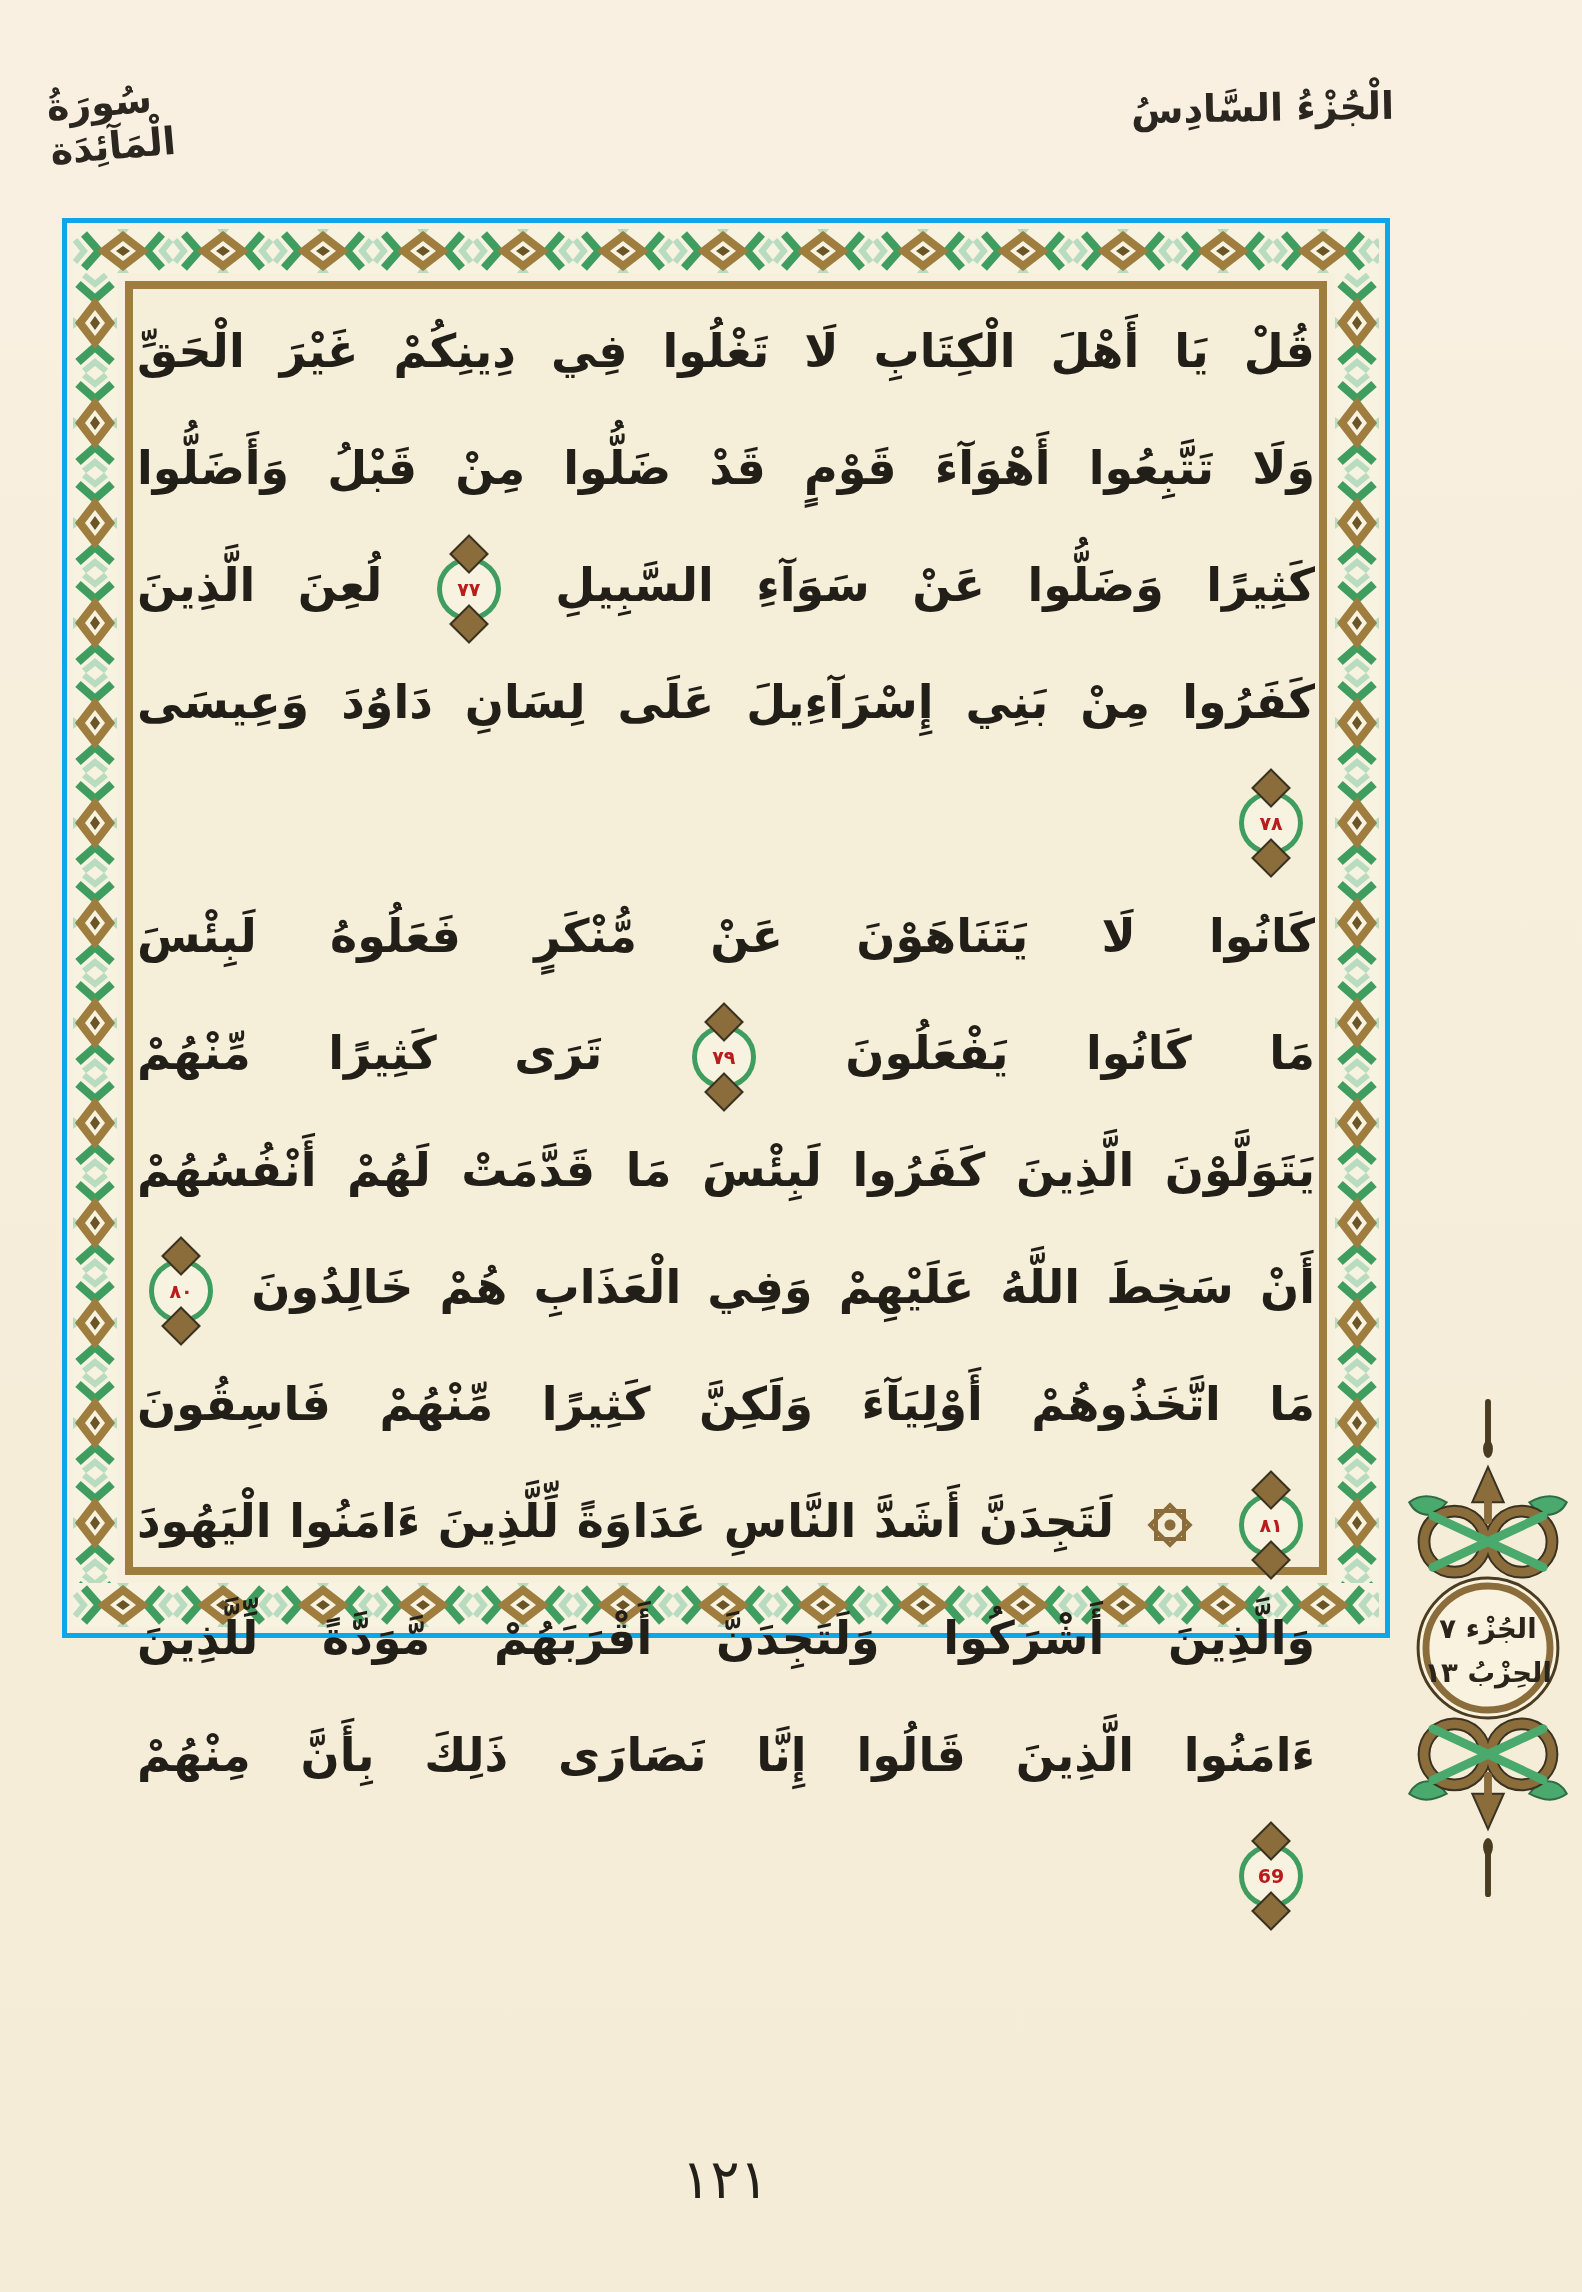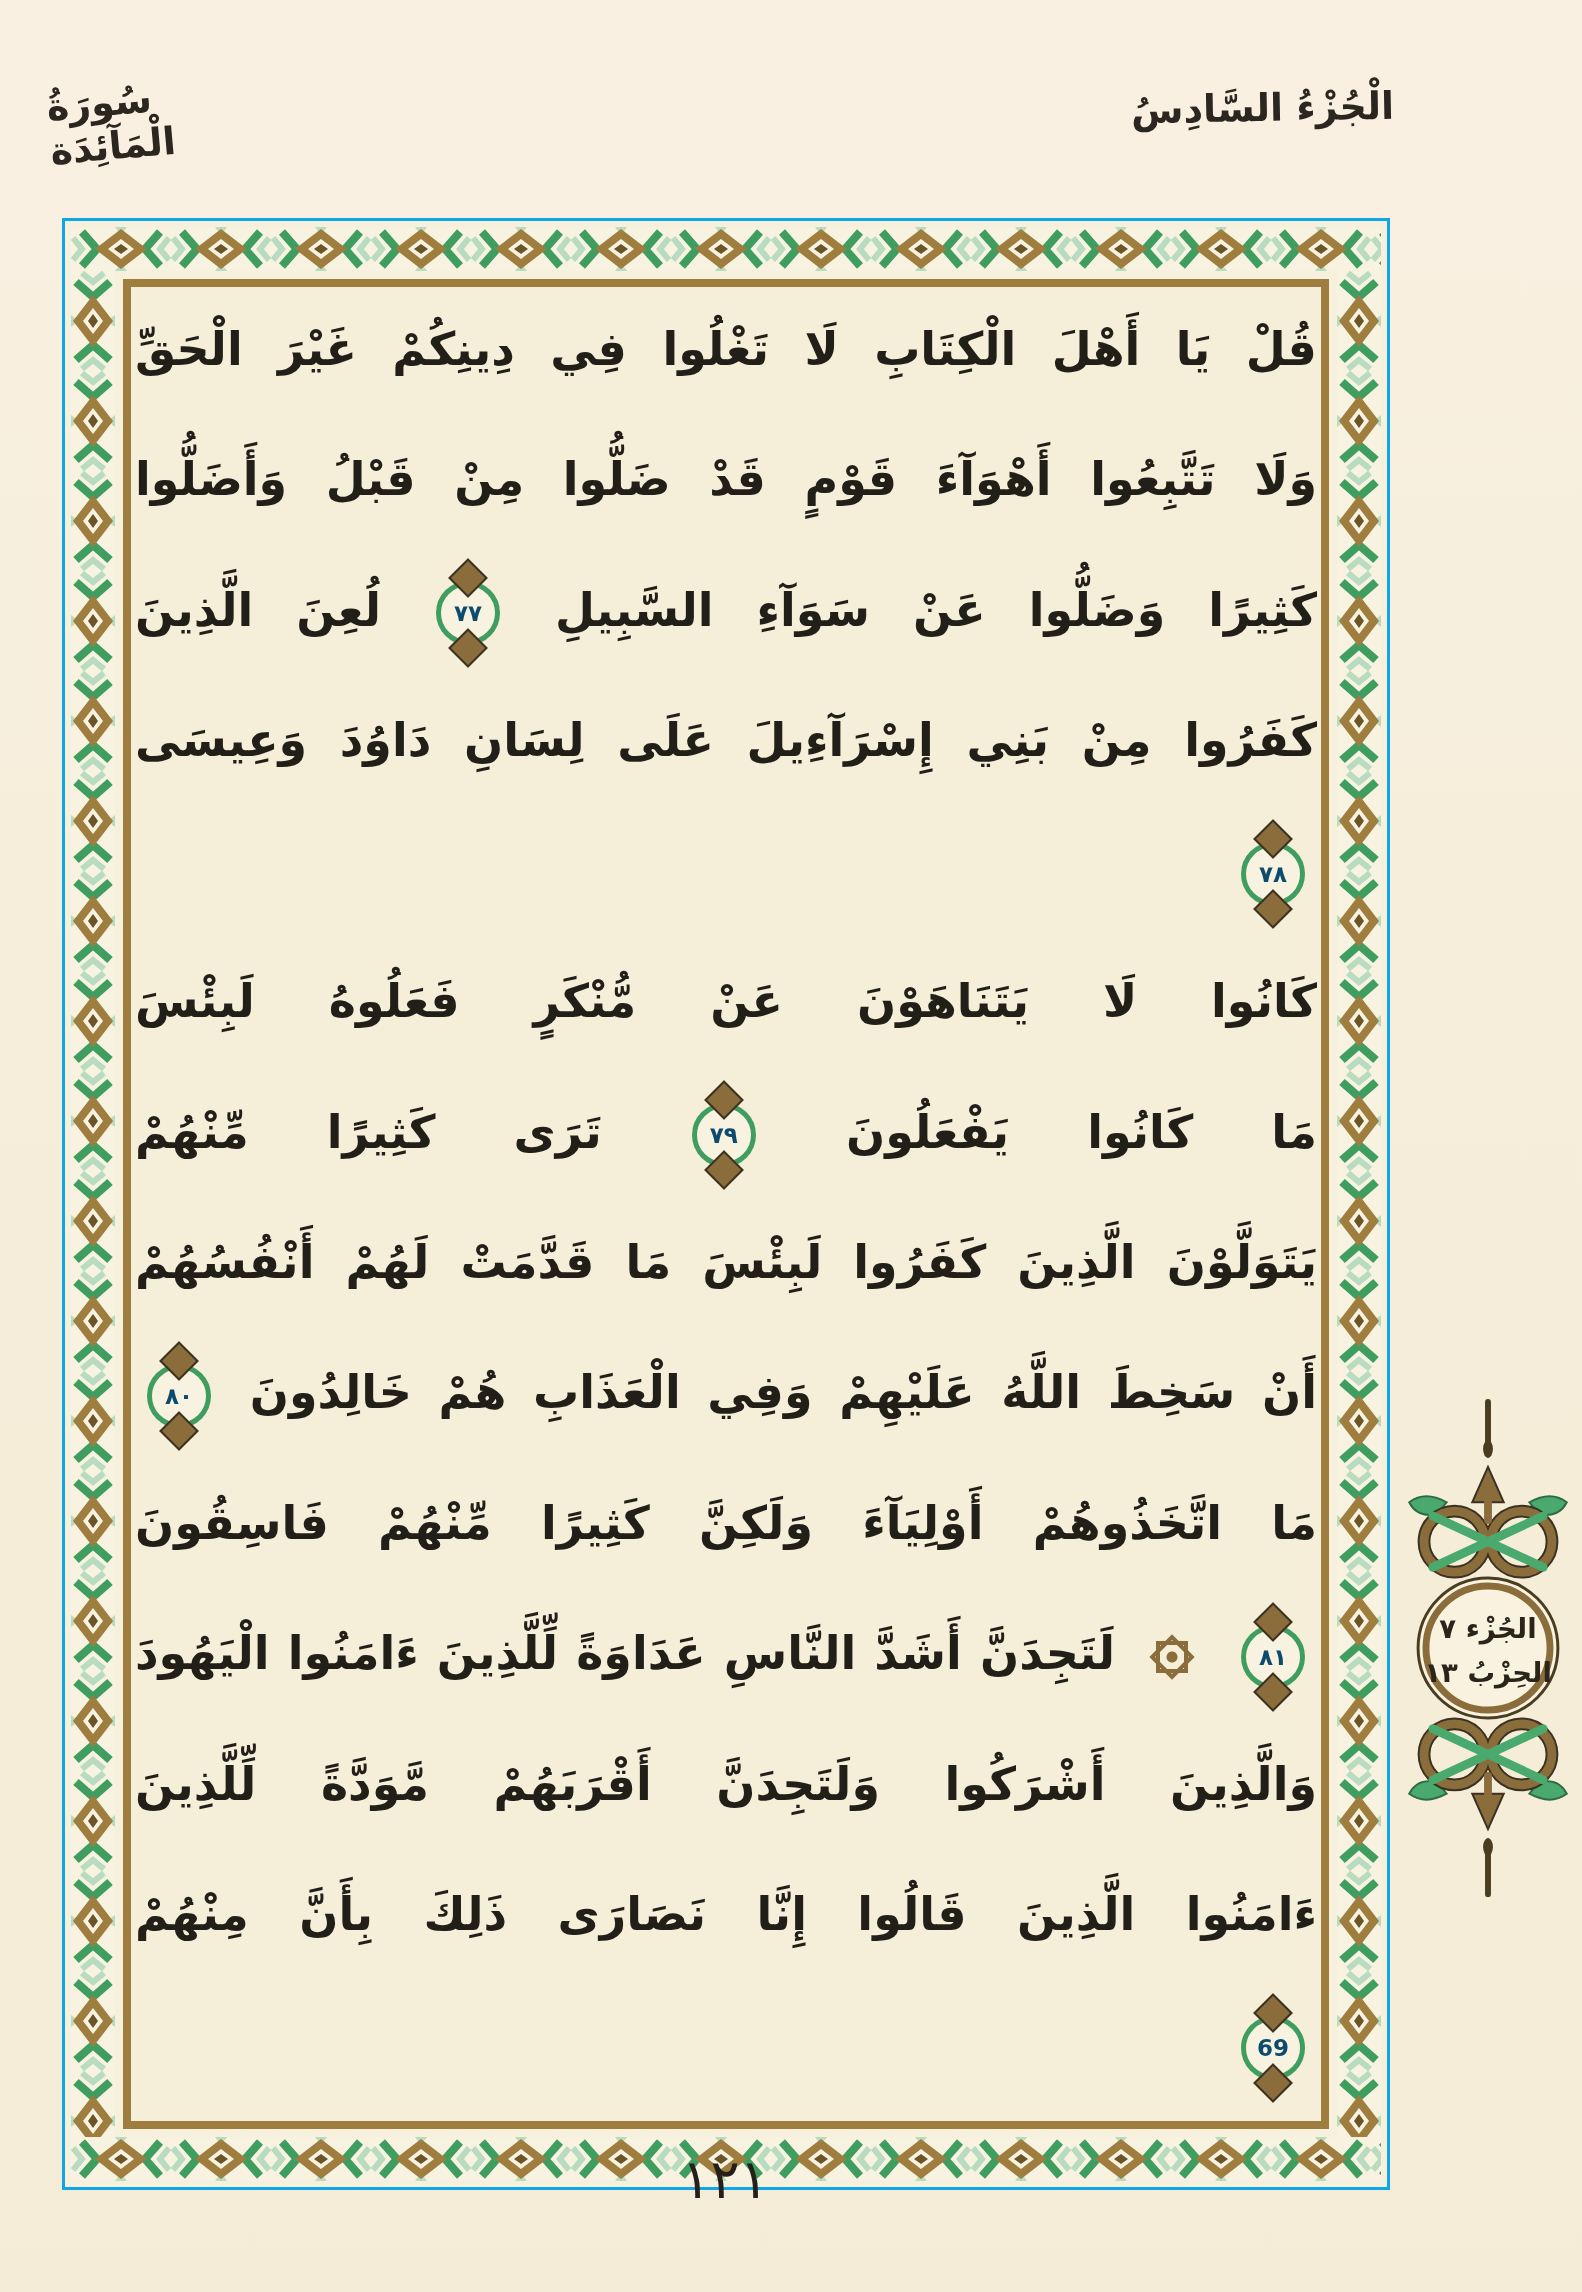--- a/index.html
+++ b/index.html
@@ -12,22 +12,22 @@
     position:absolute;left:48px;top:76px;width:220px;
     font-size:38px;font-weight:bold;direction:rtl;text-align:left;
     transform:rotate(-5deg);color:#2b2620;
   }
   .juz-header{
     position:absolute;right:188px;top:86px;
     font-size:38px;font-weight:bold;direction:rtl;color:#2b2620;
     transform:rotate(-1deg);
   }
   .frame{
-    position:absolute;left:62px;top:218px;width:1328px;height:1972px;
-    border:3px solid #0ea5e9;box-sizing:border-box;background:#f6f0dc;
+    position:absolute;left:62px;top:218px;width:1328px;height:1420px;
+    border:5px solid #0ea5e9;box-sizing:border-box;background:#f6f0dc;
   }
   .band{position:absolute;}
   .band svg{display:block;width:100%;height:100%;}
   .band-top{top:6px;left:6px;right:6px;height:44px;}
   .band-bottom{bottom:6px;left:6px;right:6px;height:44px;}
   .band-left{left:6px;top:50px;bottom:50px;width:44px;}
   .band-right{right:6px;top:50px;bottom:50px;width:44px;}
   .inner-line{
     position:absolute;inset:58px;border:8px solid #9e7d3e;box-sizing:border-box;
     background:#f5eed9;
@@ -49,22 +49,22 @@
     position:relative;vertical-align:middle;margin:0 12px;text-align:center;
   }
   .ayah-marker::before,.ayah-marker::after{
     content:"";position:absolute;left:50%;width:24px;height:24px;
     background:#8a6d3a;border:2px solid #3a3222;
     transform:translateX(-50%) rotate(45deg);
   }
   .ayah-marker::before{top:-22px;}
   .ayah-marker::after{bottom:-22px;}
   .ayah-num{
-    display:block;font-size:23px;font-weight:bold;line-height:54px;
-    color:#0c4a6e;text-align-last:center;
+    display:block;font-size:19px;font-weight:bold;line-height:54px;
+    color:#b91c1c;text-align-last:center;
   }
   .rub-marker{
     display:inline-block;width:50px;height:50px;position:relative;
     vertical-align:middle;margin:0 14px;
     background:radial-gradient(circle at 50% 50%, #8a6d3a 5px, rgba(0,0,0,0) 6px);
   }
   .rub-marker::before,.rub-marker::after{
     content:"";position:absolute;inset:9px;border:4px solid #8a6d3a;
   }
   .rub-marker::after{transform:rotate(45deg);}

